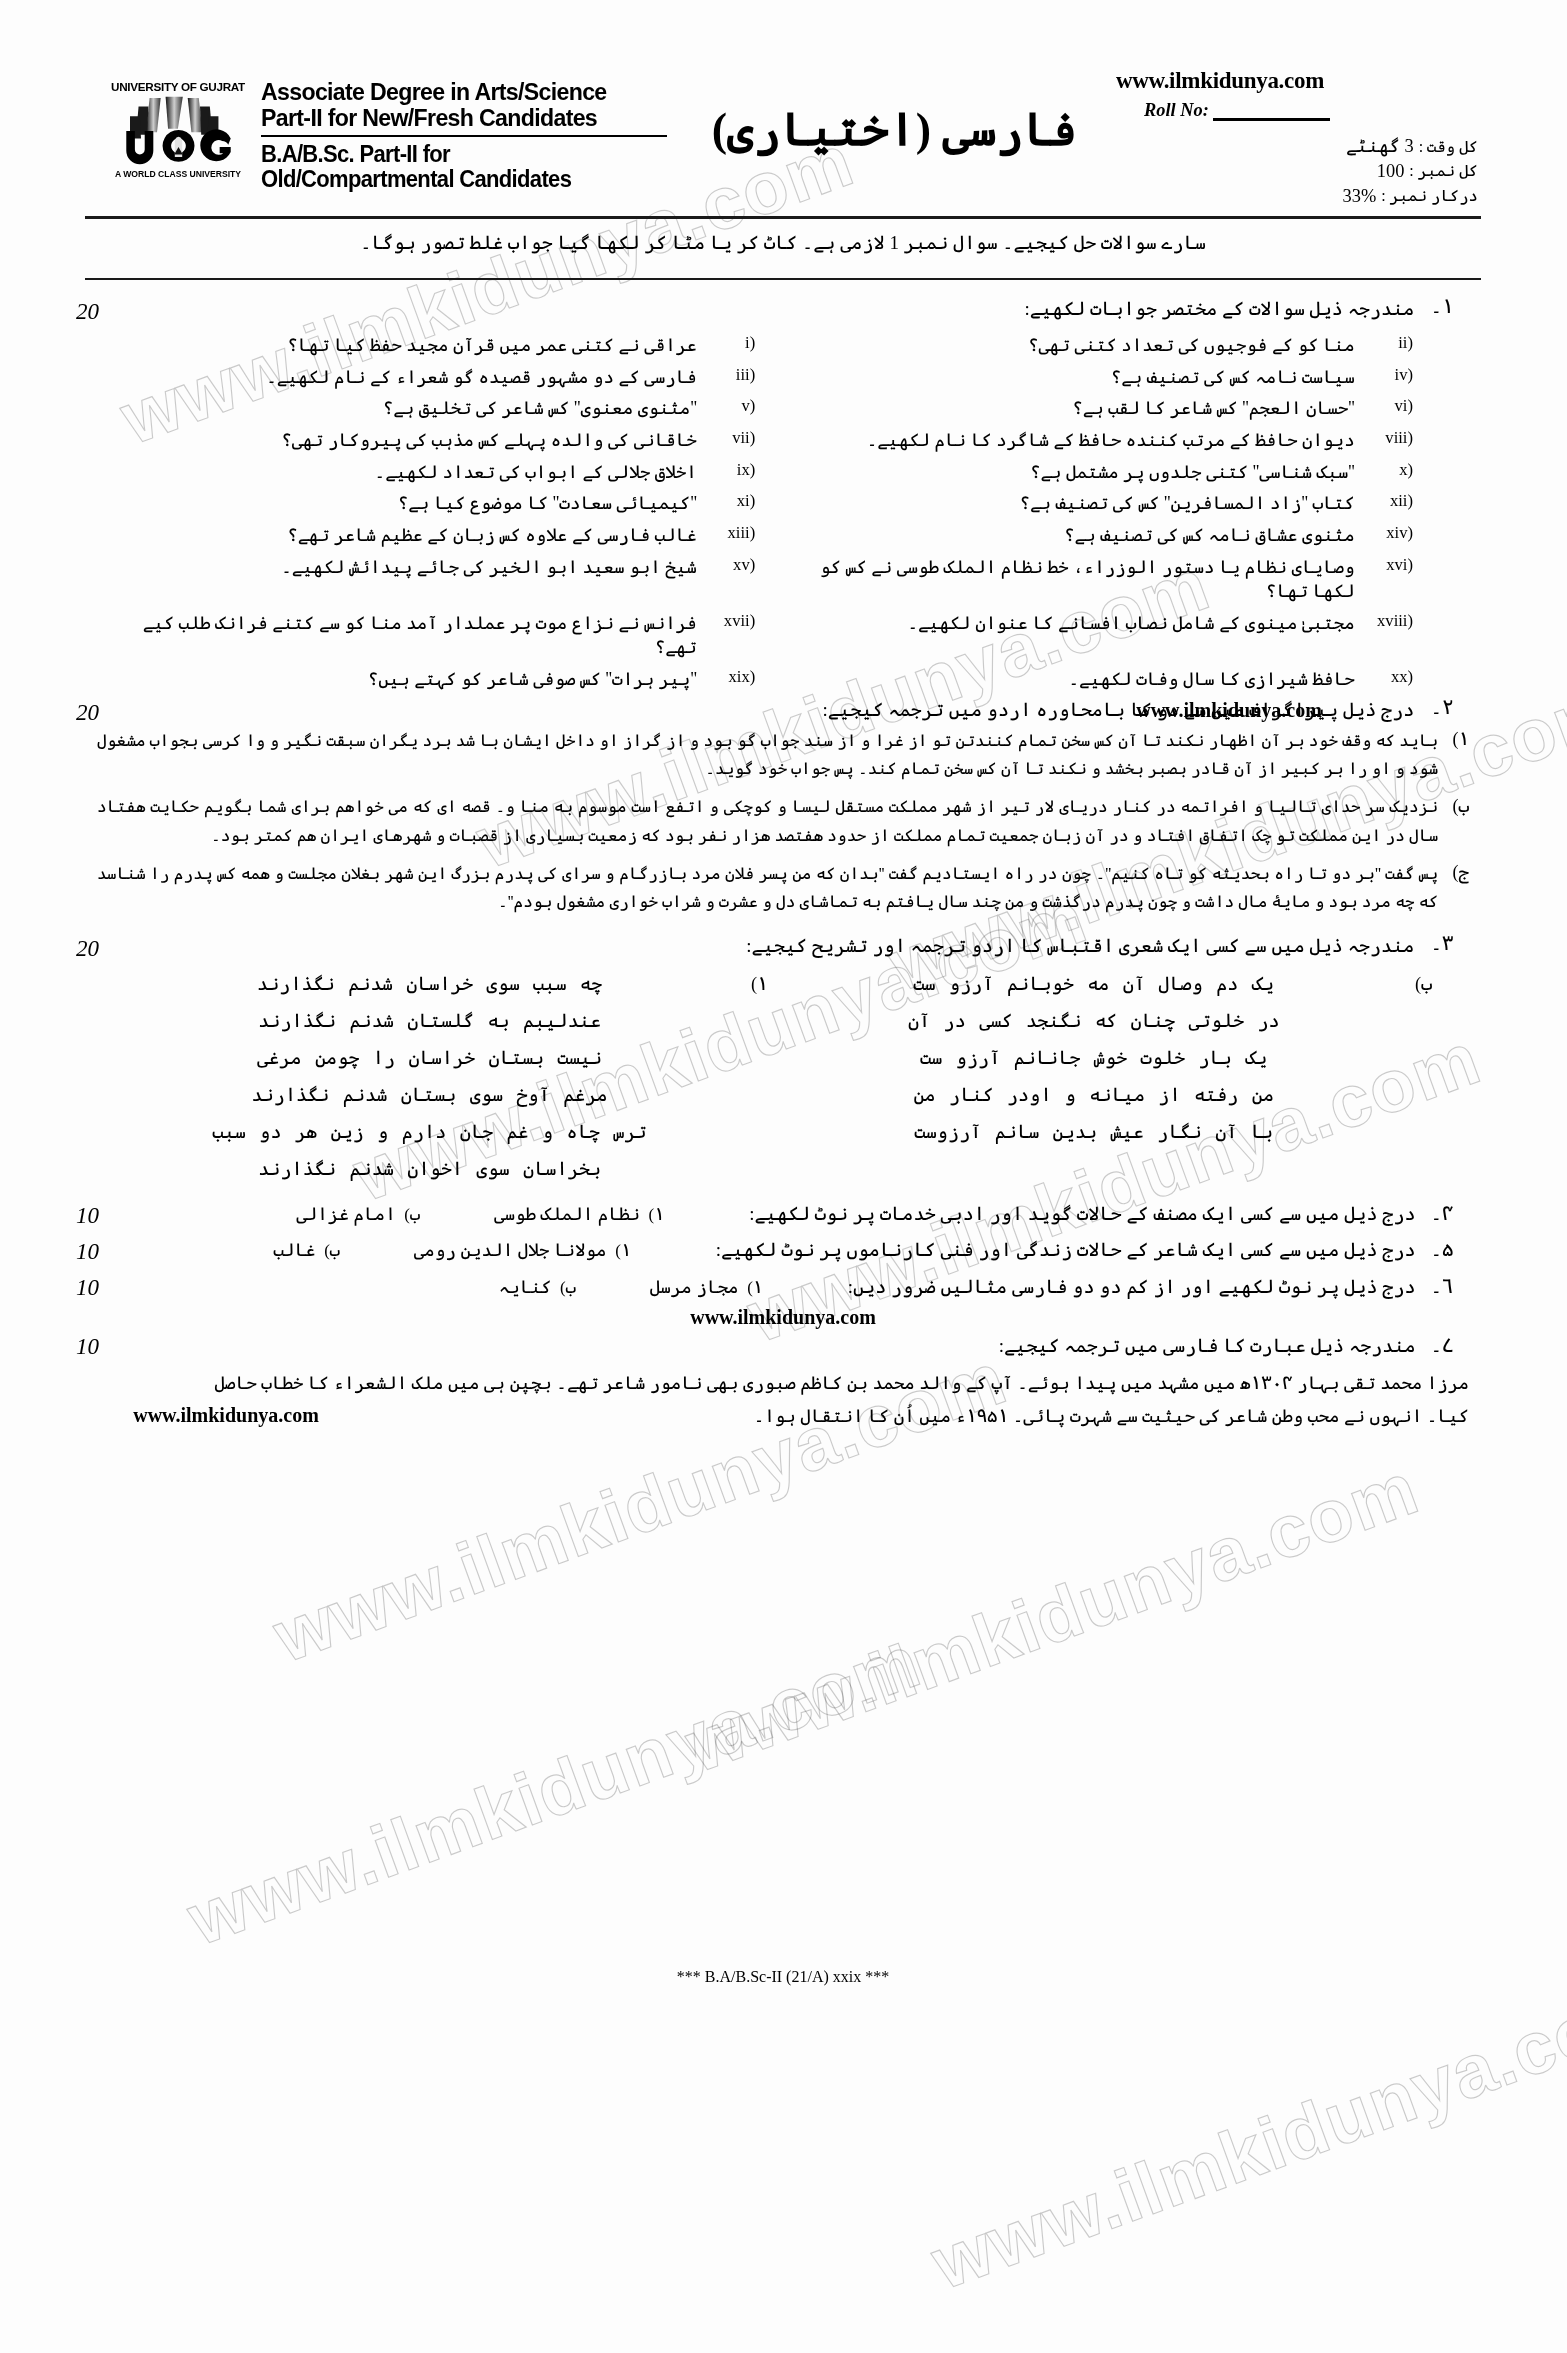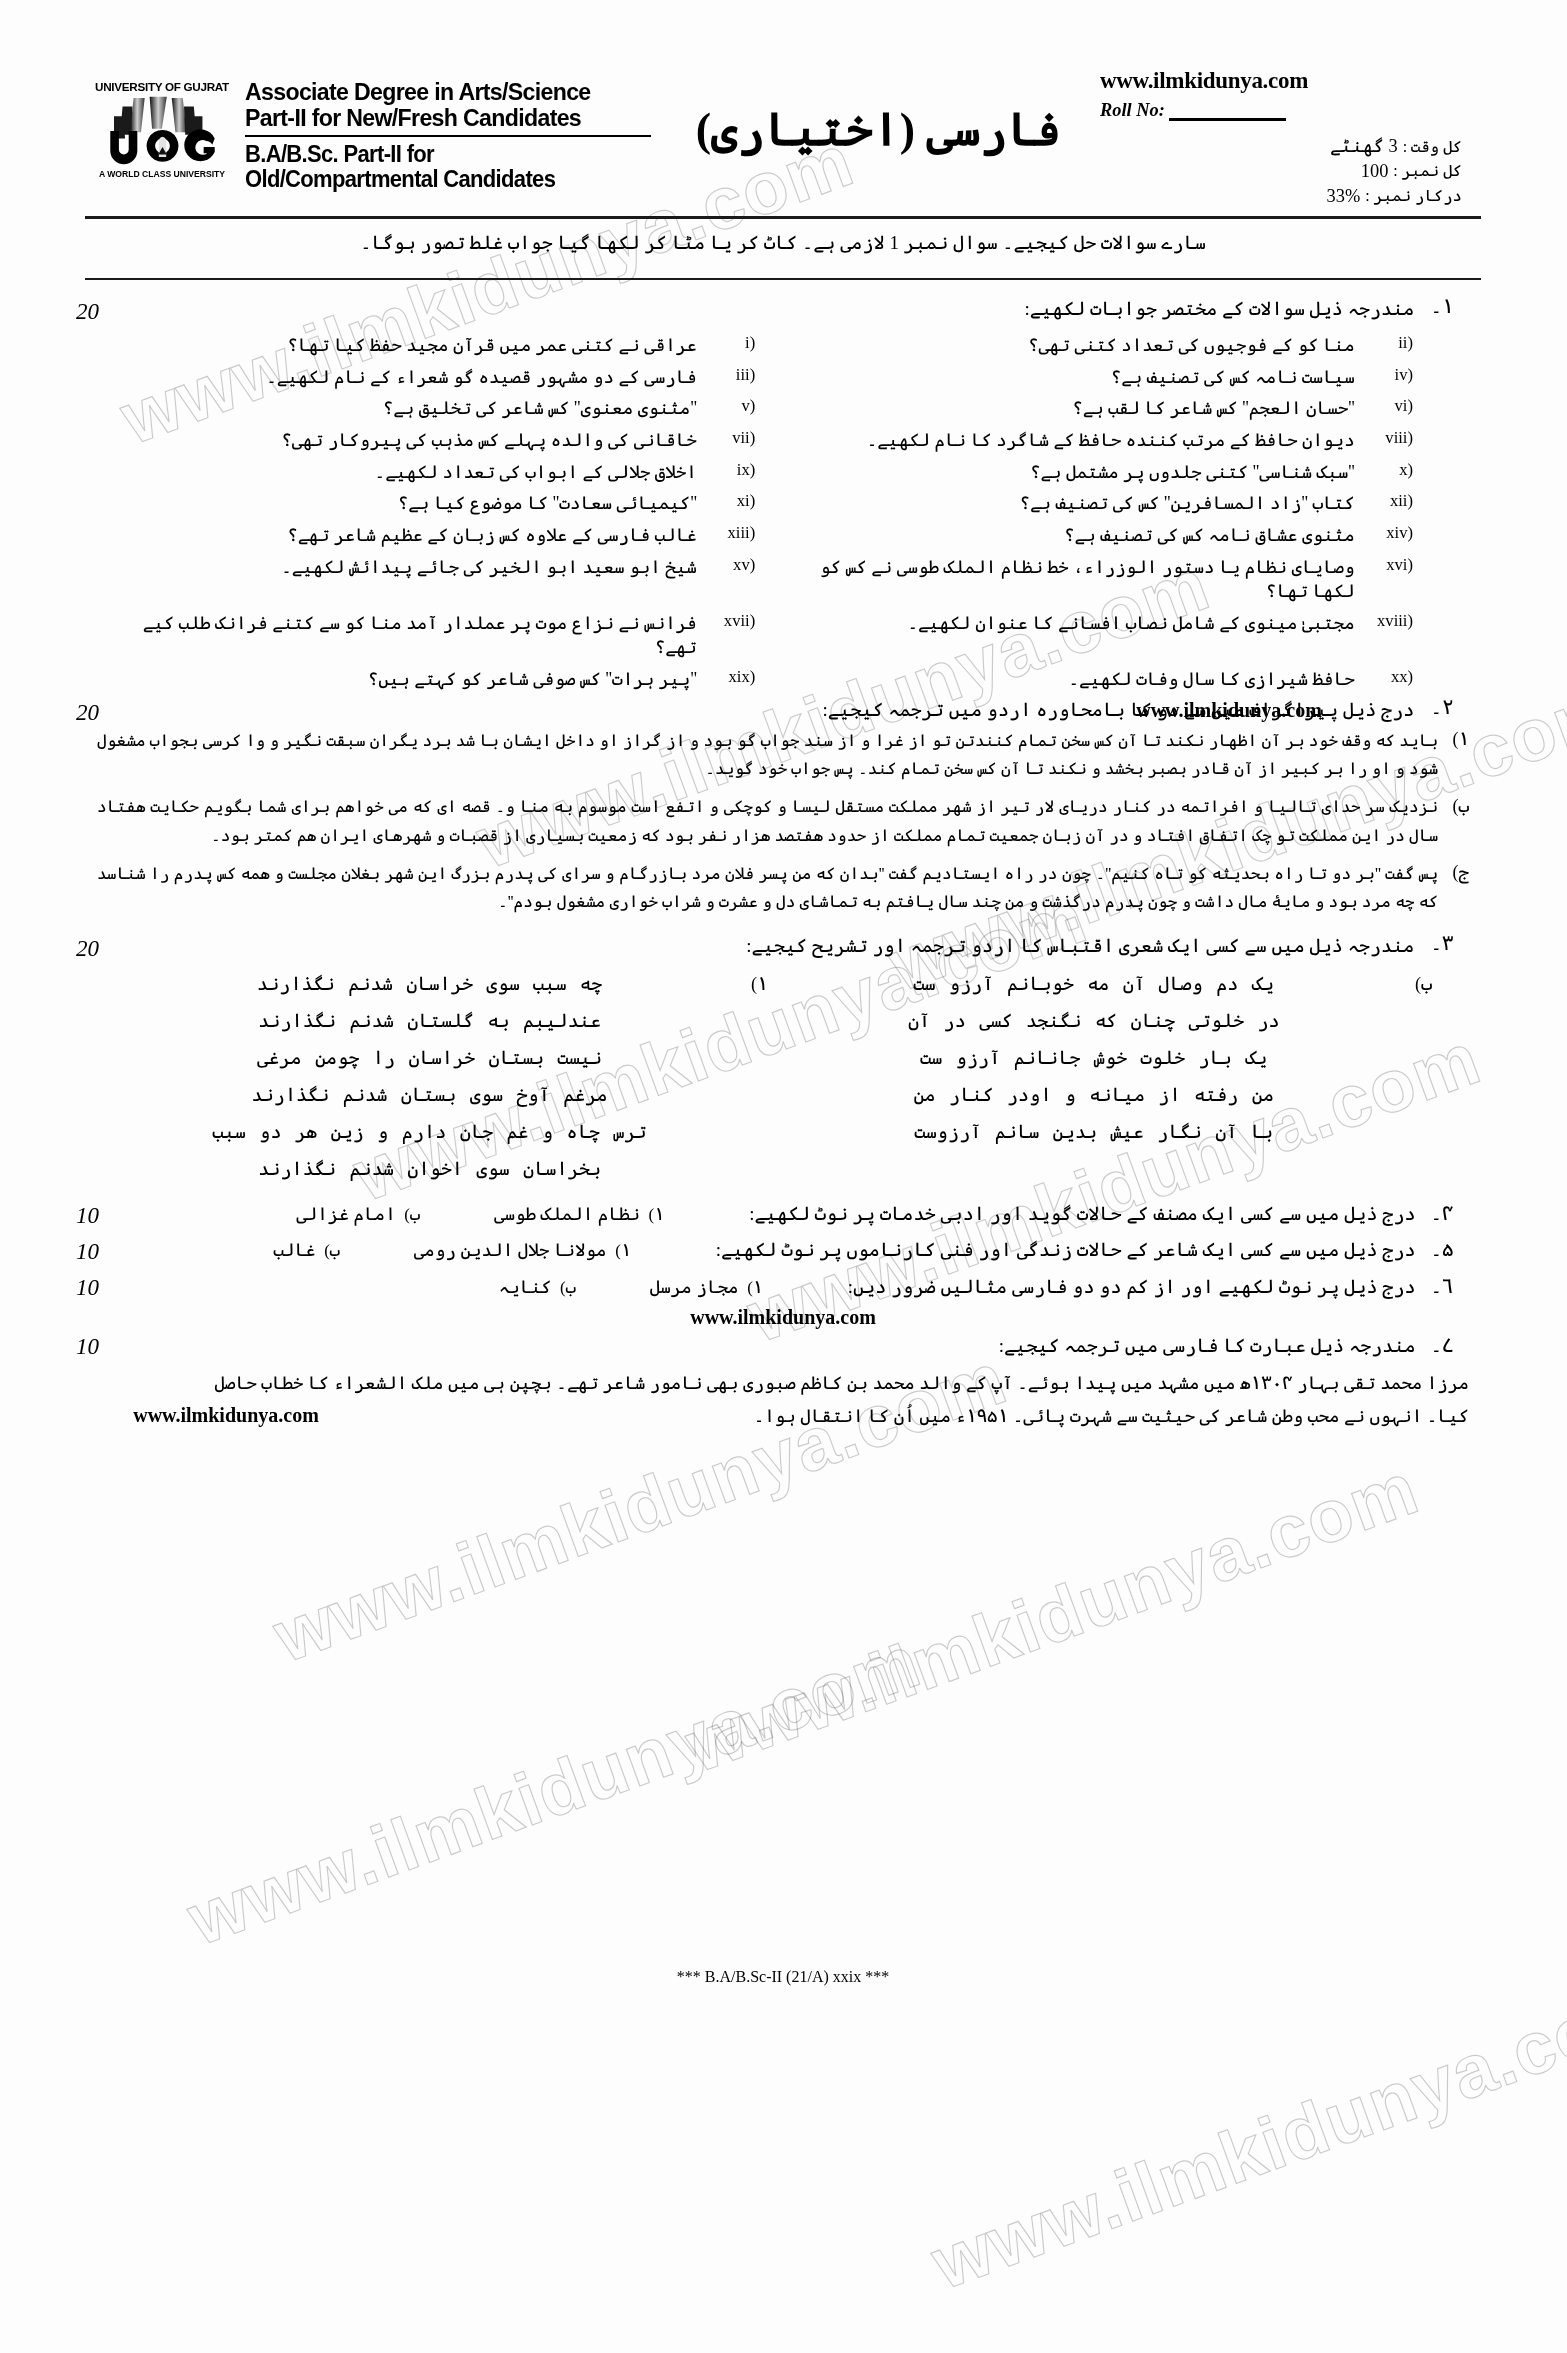--- a/index.html
+++ b/index.html
@@ -36,21 +36,21 @@
   .wm4 { left: 344px;  top: 1138px; font-size: 74px; transform: rotate(-20deg); }
   .wm5 { left: 738px; top: 1279px; font-size: 74px; transform: rotate(-20deg); }
   .wm6 { left: 264px;  top: 1599px; font-size: 74px; transform: rotate(-20deg); }
   .wm7 { left: 676px; top: 1709px; font-size: 74px; transform: rotate(-20deg); }
   .wm8 { left: 178px;  top: 1882px; font-size: 74px; transform: rotate(-20deg); }
   .wm9 { left: 922px; top: 2226px; font-size: 74px; transform: rotate(-20deg); }
 
   
   .header {
     position: absolute;
-    left: 0; right: 0; top: 68px;
+    left: 16px; right: 0; top: 68px;
     height: 154px;
     direction: ltr;
     padding-left: 24px;
   }
 
   .logo-block {
     position: absolute;
     left: 86px; top: 12.3px;
     width: 154px; text-align: center;
   }
@@ -124,20 +124,21 @@
     font-weight: bold;
     font-size: 23px;
     text-align: left;
     letter-spacing: -0.3px;
   }
   .rollno-row {
     display: flex;
     align-items: flex-end;
     margin-top: 6.1px;
     gap: 3.7px;
+    margin-left: 28px;
   }
   .rollno-label {
     font-family: "Liberation Serif", serif;
     font-style: italic;
     font-weight: bold;
     font-size: 18.4px;
   }
   .rollno-line {
     flex: 0 0 117px;
     border-bottom: 3.1px solid #000;

